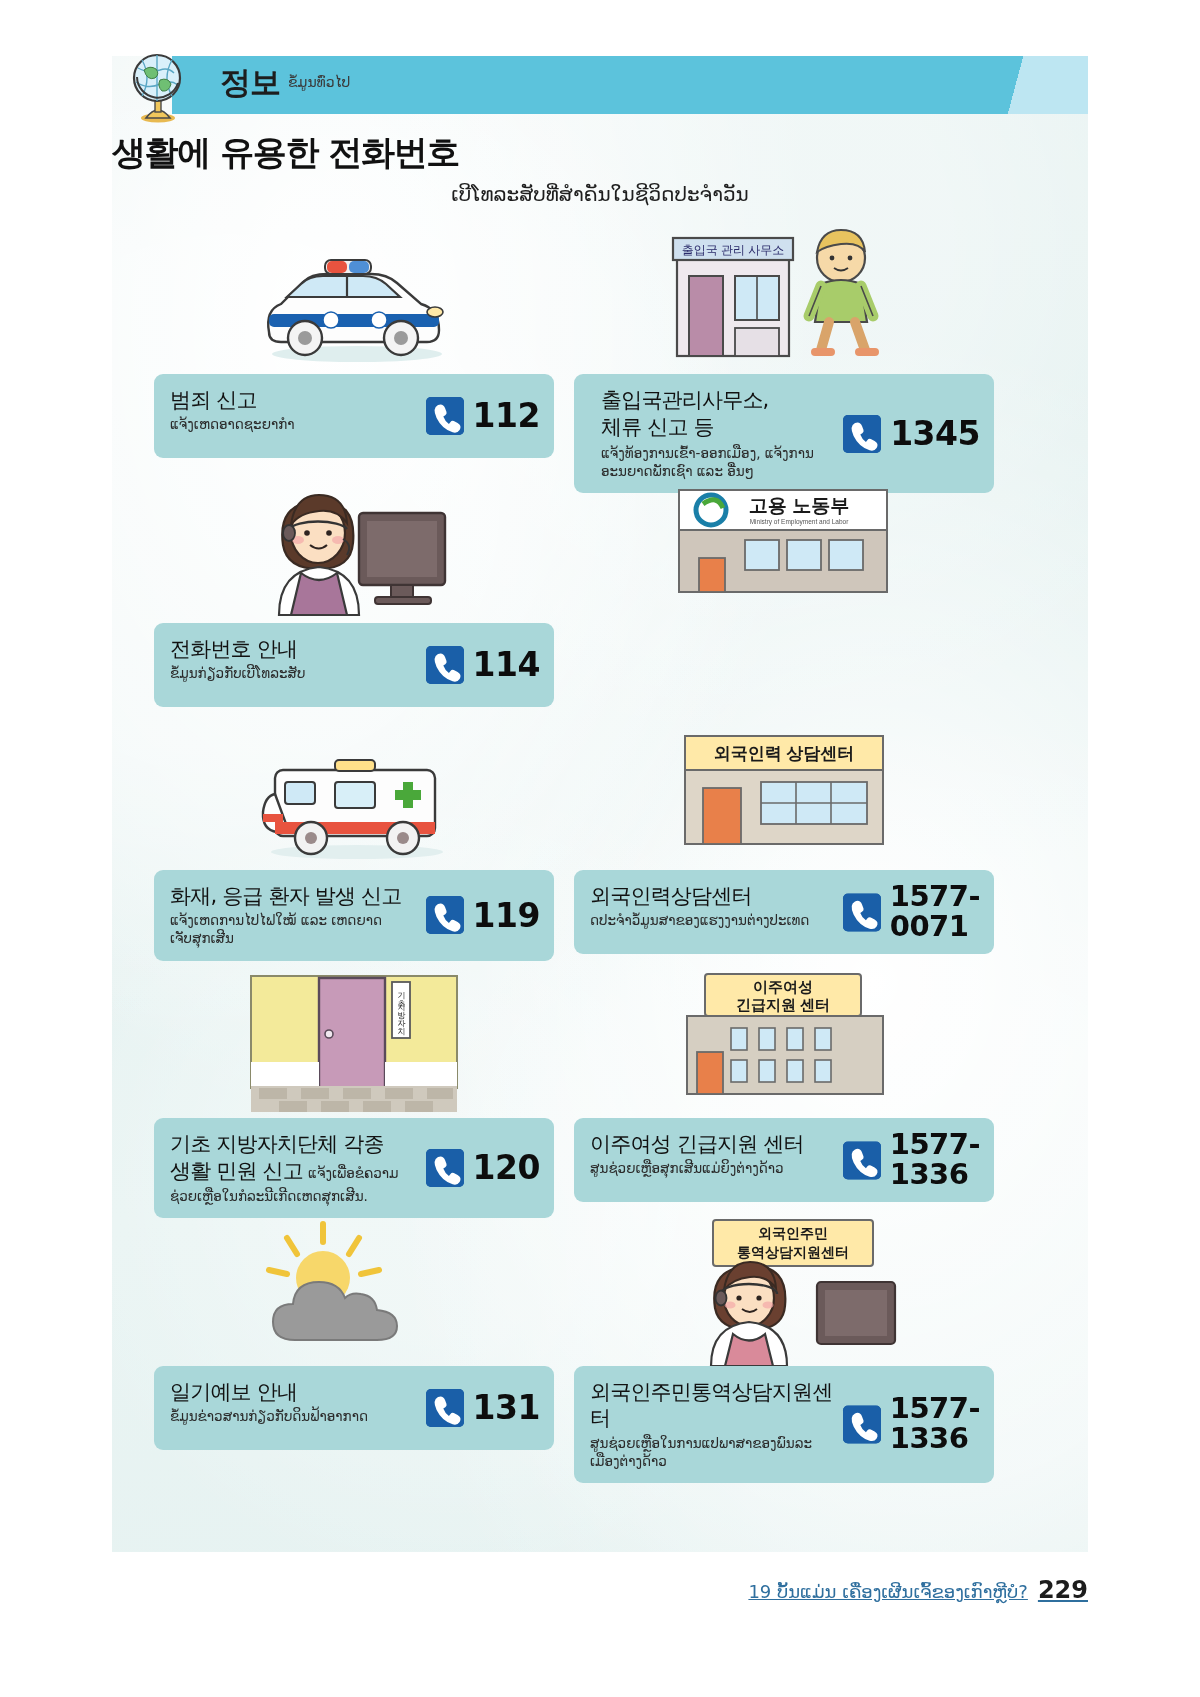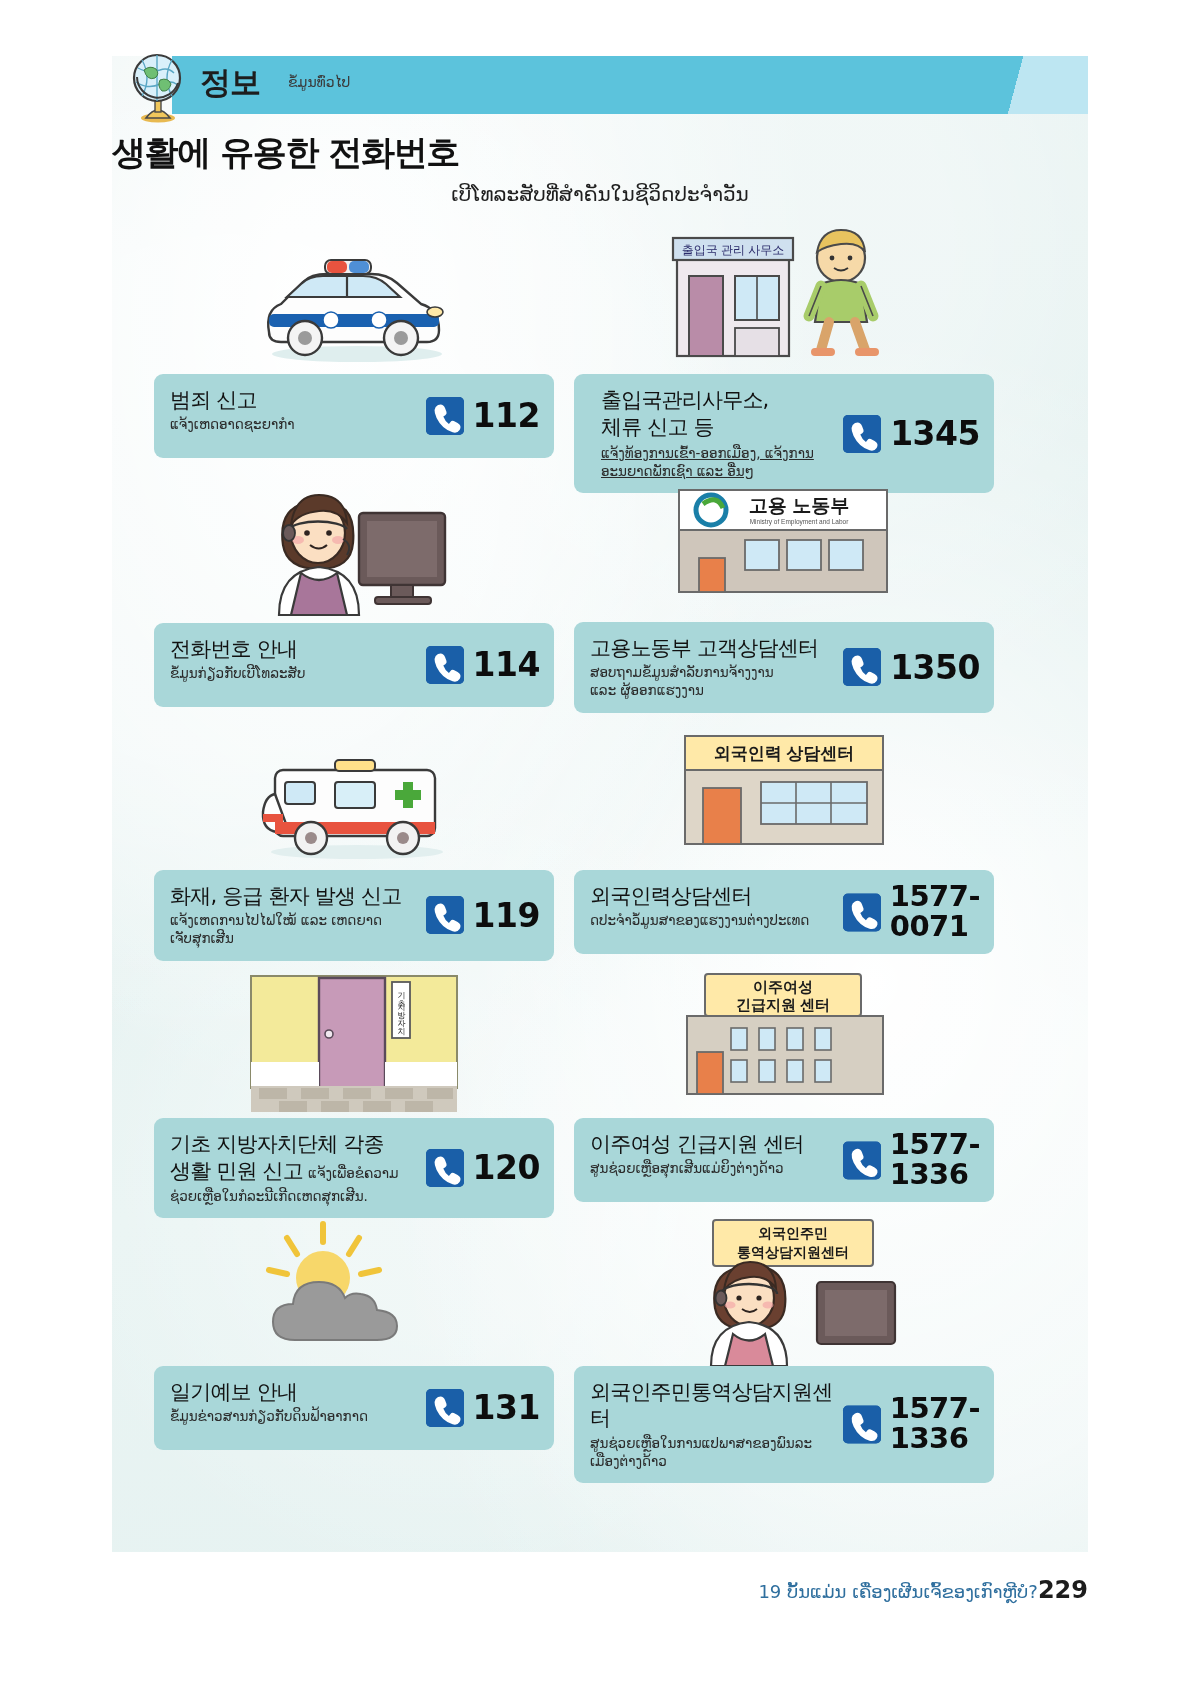--- a/index.html
+++ b/index.html
@@ -44,21 +44,21 @@
   .header-tail-cap{
     position:absolute; left:870px; top:0;
     width:106px; height:58px;
     background:linear-gradient(105deg,#5cc3dc 0 34%, #bde6f2 34% 100%);
   }
   .globe{
     position:absolute; left:12px; top:-6px;
     width:68px;height:74px;
   }
   .header-title{
-    position:absolute; left:88px; top:6px;
+    position:absolute; left:108px; top:6px;
     font-size:31px; font-weight:bold; color:#1d1d1d;
     letter-spacing:-1px;
   }
   .header-sub{
     position:absolute; left:170px; top:18px;
     font-size:14px; color:#3a3a3a;
   }
 
   
   .main-title{
@@ -116,22 +116,23 @@
   .tel-num{
     font-size:33px; font-weight:bold; color:#0d0d0d;
     letter-spacing:-.5px; line-height:1.02;
     white-space:pre-line; text-align:left;
   }
   .tel-num.two-line{ font-size:29px; }
 
   
   .footer{
     position:absolute; right:0; bottom:-52px;
-    display:flex; align-items:baseline; 
+    display:flex; align-items:baseline; gap:10px;
     color:#2f6f9e;
+    text-decoration:underline;
   }
   .footer-text{ font-size:18px; }
   .footer-page{ font-size:24px; font-weight:bold; color:#1d1d1d; }
 </style>
 </head>
 <body>
 
 <div class="page">
 
   <div class="header-band">
@@ -211,21 +212,21 @@
     <path d="M162 62 l-12 30 M202 62 l12 30" fill="none" stroke="#a8cc6a" stroke-width="11" stroke-linecap="round"></path>
     <path d="M162 62 l-12 30 M202 62 l12 30" fill="none" stroke="#4a4a4a" stroke-width="1.6"></path>
     <path d="M170 98 l-8 28 M196 98 l10 28" stroke="#d9a46a" stroke-width="10" stroke-linecap="round"></path>
     <path d="M156 128 h16 M200 128 h16" stroke="#e8956a" stroke-width="8" stroke-linecap="round"></path>
   </svg>
           </div>
           <div class="card" style="background: rgb(169, 215, 217); padding-left: 27px;">
             <div class="card-texts">
               <div class="card-title two" style="white-space: pre-line;">출입국관리사무소,
 체류 신고 등</div>
-              <div class="card-desc" style="white-space: pre-line; text-decoration: underline;">ແຈ້ງທ້ອງການເຂົ້າ-ອອກເມືອງ, ແຈ້ງການ
+              <div class="card-desc" style="white-space: pre-line;">ແຈ້ງທ້ອງການເຂົ້າ-ອອກເມືອງ, ແຈ້ງການ
 ອະນຍາດພັກເຊົາ ແລະ ອື່ນໆ</div>
             </div>
             <div class="tel">
               <span class="tel-icon"><svg viewBox="0 0 38 38" width="38" height="38">
                   <rect width="38" height="38" rx="5" fill="#1a5fa8"></rect>
                   <path d="M12 8 q5 -2 7 3 l1.5 4 q.6 2 -1.2 3.2 l-2 1.3 q1.6 4.6 5.6 7.4 l1.6-2 q1.4-1.8 3.3-.8 l3.8 2 q4.6 2.6 2 7 q-2.4 3.6 -7 2.2 Q16 32 10.6 21 Q6 11 12 8z" fill="#ffffff"></path>
                 </svg></span>
               <span class="tel-num">1345</span>
             </div>
           </div>
@@ -275,34 +276,20 @@
     <circle cx="52" cy="38" r="15" fill="none" stroke="#1a7fa8" stroke-width="5"></circle>
     <path d="M44 32 q14 -10 20 4" fill="none" stroke="#4aa83a" stroke-width="5"></path>
     <text x="140" y="40" font-size="19" text-anchor="middle" fill="#1a1a1a" font-family="sans-serif" font-weight="bold">고용 노동부</text>
     <text x="140" y="52" font-size="6.5" text-anchor="middle" fill="#555" font-family="sans-serif">Ministry of Employment and Labor</text>
     <rect x="20" y="58" width="208" height="62" fill="#cfc6bb" stroke="#6a6a6a" stroke-width="2"></rect>
     <rect x="86" y="68" width="34" height="30" fill="#cfe9f6" stroke="#6a6a6a" stroke-width="1.8"></rect>
     <rect x="128" y="68" width="34" height="30" fill="#cfe9f6" stroke="#6a6a6a" stroke-width="1.8"></rect>
     <rect x="170" y="68" width="34" height="30" fill="#cfe9f6" stroke="#6a6a6a" stroke-width="1.8"></rect>
     <rect x="40" y="86" width="26" height="34" fill="#e8804a" stroke="#6a6a6a" stroke-width="1.8"></rect>
   </svg>
-          </div>
-          <div class="card" style="background: rgb(169, 215, 217);">
-            <div class="card-texts">
-              <div class="card-title" style="white-space: pre-line;">고용노동부 고객상담센터</div>
-              <div class="card-desc" style="white-space: pre-line;">ສອບຖາມຂໍ້ມູນສຳລັບການຈ້າງງານ
-ແລະ ຜູ້ອອກແຮງງານ</div>
-            </div>
-            <div class="tel">
-              <span class="tel-icon"><svg viewBox="0 0 38 38" width="38" height="38">
-                  <rect width="38" height="38" rx="5" fill="#1a5fa8"></rect>
-                  <path d="M12 8 q5 -2 7 3 l1.5 4 q.6 2 -1.2 3.2 l-2 1.3 q1.6 4.6 5.6 7.4 l1.6-2 q1.4-1.8 3.3-.8 l3.8 2 q4.6 2.6 2 7 q-2.4 3.6 -7 2.2 Q16 32 10.6 21 Q6 11 12 8z" fill="#ffffff"></path>
-                </svg></span>
-              <span class="tel-num">1350</span>
-            </div>
           </div>
         </div>
       </div>
       <div class="row" style="height: 248px;">
         <div class="col left" style="top: 0px;">
           <div class="art" style="display: flex; justify-content: center; align-items: flex-end;">
             <svg viewBox="0 0 230 140" width="230" height="140" style="position: static;">
     <ellipse cx="118" cy="122" rx="86" ry="7" fill="#e2efef"></ellipse>
     <rect x="36" y="40" width="160" height="66" rx="8" fill="#fdfdfd" stroke="#3a3a3a" stroke-width="2.4"></rect>
     <path d="M36 64 q-10 2 -12 18 q-1 18 14 20 h12z" fill="#fdfdfd" stroke="#3a3a3a" stroke-width="2.4"></path>

